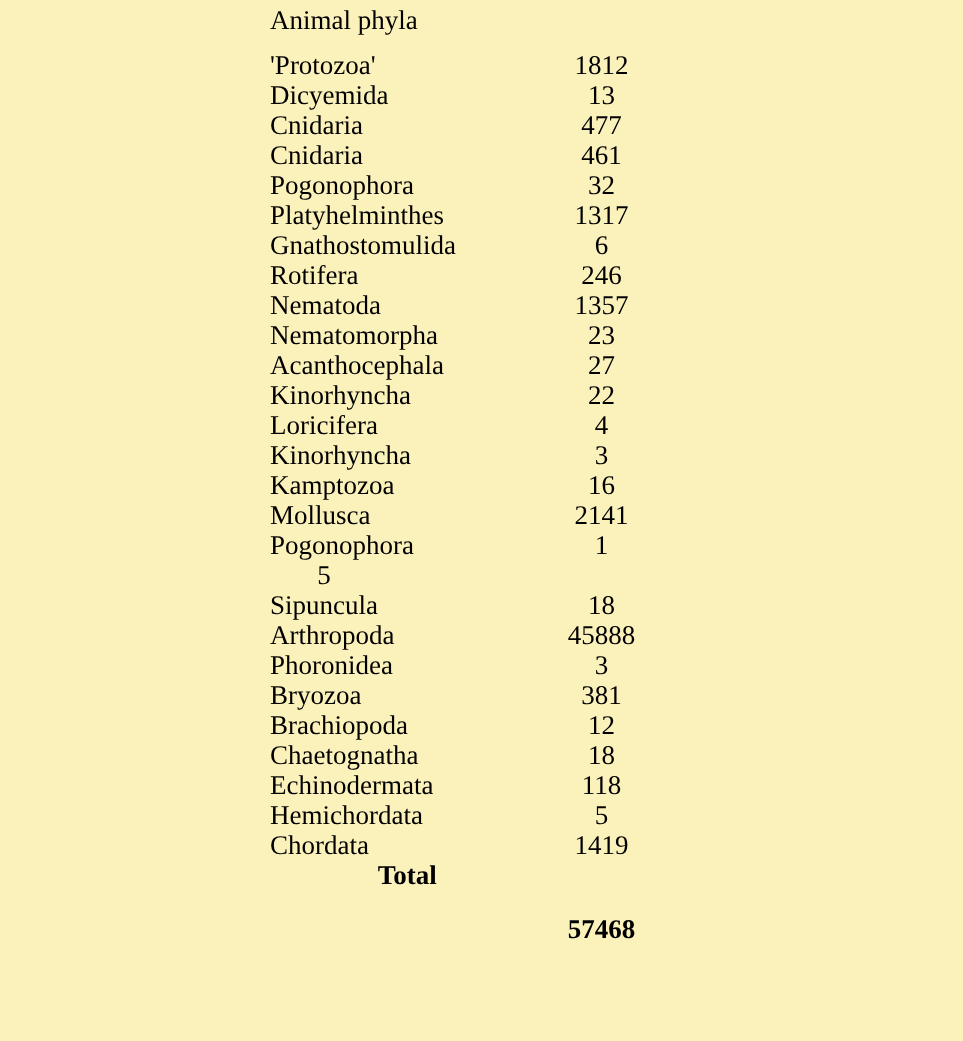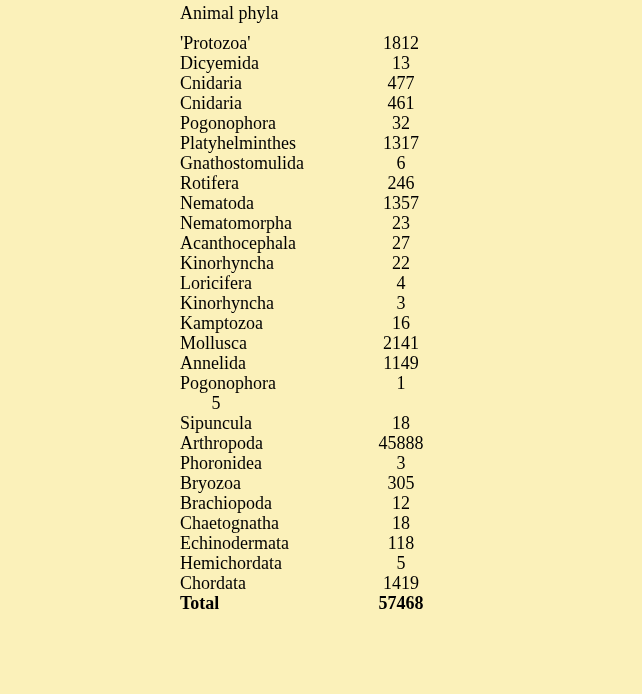--- a/index.html
+++ b/index.html
@@ -38,25 +38,26 @@
     width: 185px;
     text-align: left;
   }
   .cell-value {
     width: 72px;
     text-align: center;
   }
   .total-row .cell-name {
     width: 183px;
     padding-right: 2px;
-    text-align: left;
+    text-align: center;
     font-weight: bold;
   }
   .total-row .cell-value {
     font-weight: bold;
+    margin-top: 36px;
   }
 </style>
 </head>
 <body>
 
 <div class="table-wrap">
   <div class="title">Animal phyla</div>
 
   <div>
       <div class="row">
@@ -117,45 +118,41 @@
       </div>
       <div class="row">
         <span class="cell-name">Kamptozoa</span>
         <span class="cell-value">16</span>
       </div>
       <div class="row">
         <span class="cell-name">Mollusca</span>
         <span class="cell-value">2141</span>
       </div>
       <div class="row">
-        <span class="cell-name">Annelida</span>
-        <span class="cell-value">1149</span>
-      </div>
-      <div class="row">
         <span class="cell-name">Pogonophora</span>
         <span class="cell-value">1</span>
       </div>
       <div class="row">
         <span class="cell-value">5</span>
       </div>
       <div class="row">
         <span class="cell-name">Sipuncula</span>
         <span class="cell-value">18</span>
       </div>
       <div class="row">
         <span class="cell-name">Arthropoda</span>
         <span class="cell-value">45888</span>
       </div>
       <div class="row">
         <span class="cell-name">Phoronidea</span>
         <span class="cell-value">3</span>
       </div>
       <div class="row">
         <span class="cell-name">Bryozoa</span>
-        <span class="cell-value">305</span>
+        <span class="cell-value">381</span>
       </div>
       <div class="row">
         <span class="cell-name">Brachiopoda</span>
         <span class="cell-value">12</span>
       </div>
       <div class="row">
         <span class="cell-name">Chaetognatha</span>
         <span class="cell-value">18</span>
       </div>
       <div class="row">

